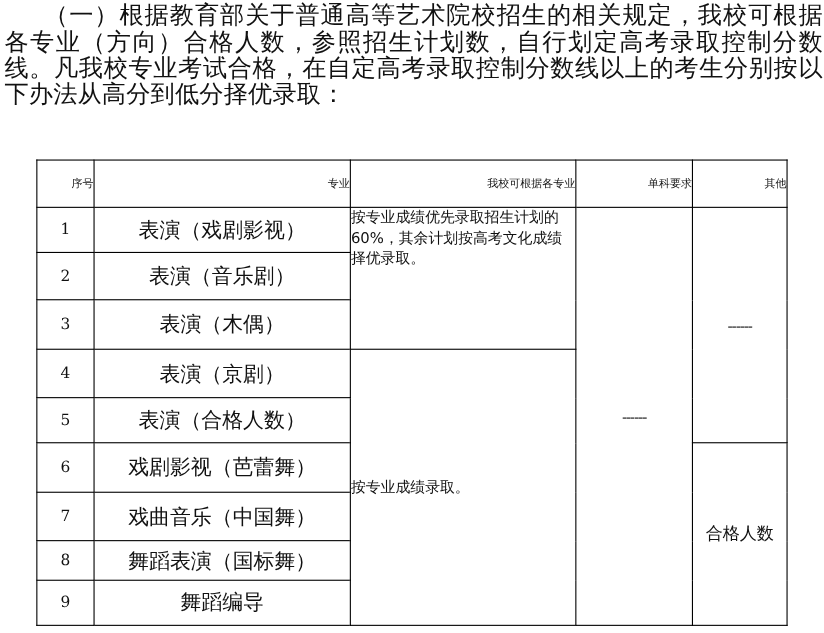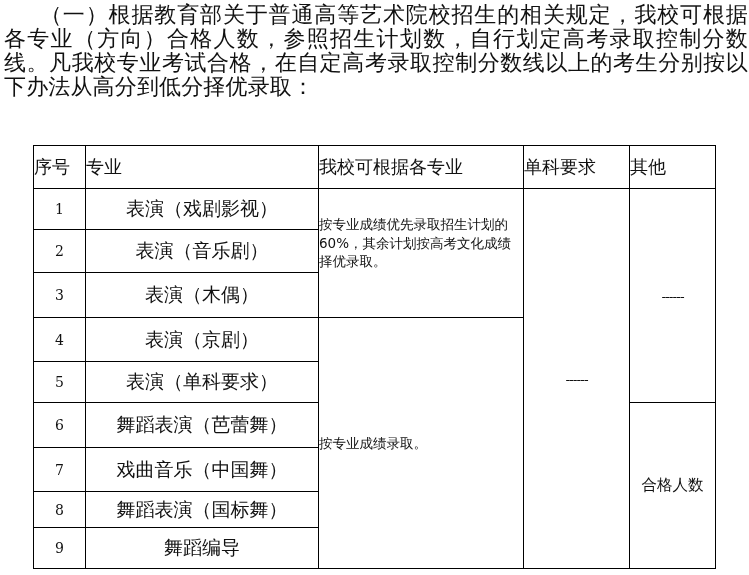--- a/index.html
+++ b/index.html
@@ -41,41 +41,40 @@
       vertical-align: middle;
     }
     .col-no { width: 52px; }
     .col-major { width: 233px; }
     .col-method { width: 205px; }
     .col-single { width: 106px; }
     .col-other { width: 86px; }
 
     th.hdr {
       height: 42px;
-      font-size: 18px;
-      text-align: left;
+      font-size: 10px;
+      text-align: right;
     }
     td.no {
       text-align: center;
       font-family: "DejaVu Serif", "Liberation Serif", serif;
       font-size: 14px;
     }
     td.major {
       text-align: center;
       font-size: 19px;
     }
     td.method {
       text-align: left;
       font-size: 13.5px;
       line-height: 18.5px;
       padding: 0 6px 0 8px;
     }
     td.method.m1 {
       vertical-align: top;
-      padding-top: 26px;
     }
     td.method.m2 {
       vertical-align: middle;
     }
     td.single, td.other {
       text-align: center;
       font-size: 15.5px;
     }
     .dashes {
       letter-spacing: -1px;
@@ -120,25 +119,25 @@
       <td class="no">3</td>
       <td class="major">表演（木偶）</td>
     </tr>
     <tr style="height:44px;">
       <td class="no">4</td>
       <td class="major">表演（京剧）</td>
       <td class="method m2" rowspan="6">按专业成绩录取。</td>
     </tr>
     <tr style="height:41px;">
       <td class="no">5</td>
-      <td class="major">表演（单科要求）</td>
+      <td class="major">表演（合格人数）</td>
     </tr>
     <tr style="height:45px;">
       <td class="no">6</td>
-      <td class="major">舞蹈表演（芭蕾舞）</td>
+      <td class="major">戏剧影视（芭蕾舞）</td>
       <td class="other" rowspan="4">合格人数</td>
     </tr>
     <tr style="height:44px;">
       <td class="no">7</td>
       <td class="major">戏曲音乐（中国舞）</td>
     </tr>
     <tr style="height:36px;">
       <td class="no">8</td>
       <td class="major">舞蹈表演（国标舞）</td>
     </tr>

